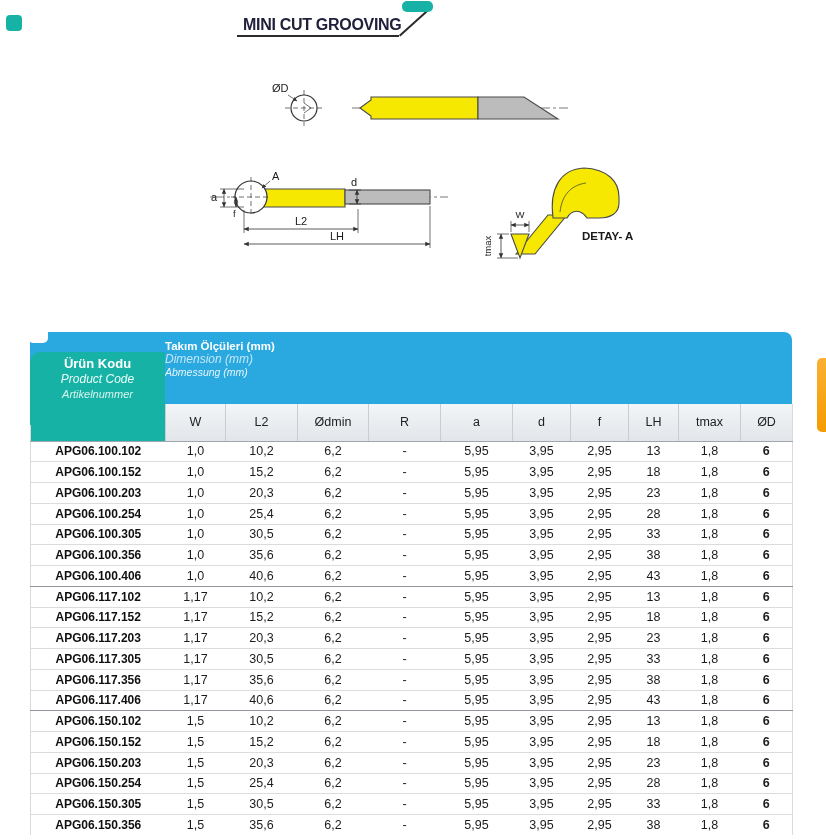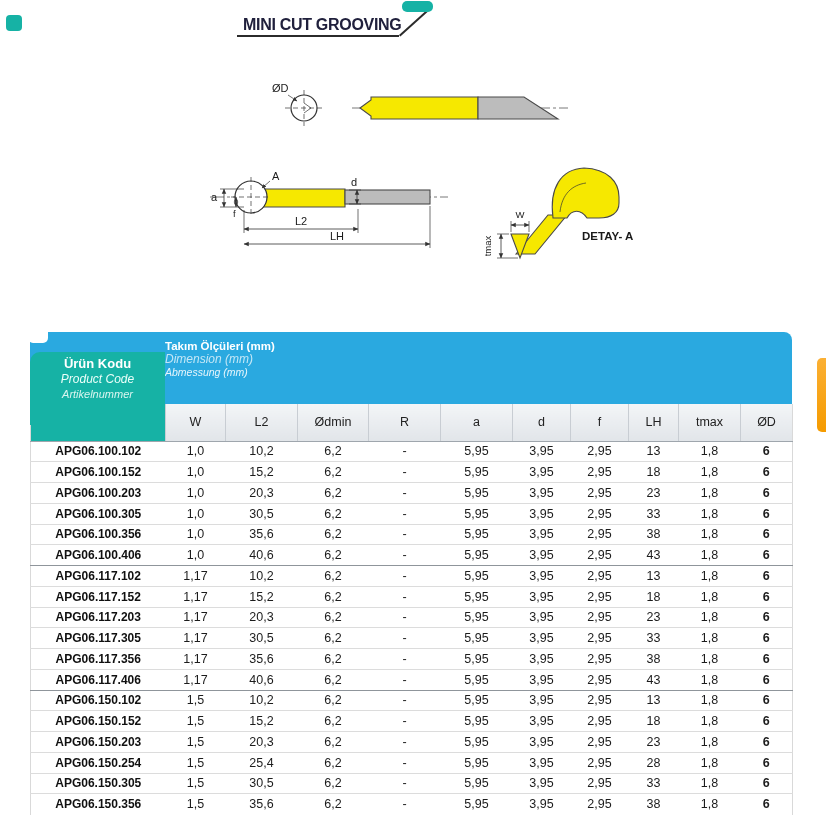--- a/index.html
+++ b/index.html
@@ -223,20 +223,33 @@
             <td>6,2</td>
             <td>-</td>
             <td>5,95</td>
             <td>3,95</td>
             <td>2,95</td>
             <td>23</td>
             <td>1,8</td>
             <td class="bold">6</td>
           </tr>
           <tr>
+            <td class="code">APG06.100.254</td>
+            <td>1,0</td>
+            <td>25,4</td>
+            <td>6,2</td>
+            <td>-</td>
+            <td>5,95</td>
+            <td>3,95</td>
+            <td>2,95</td>
+            <td>28</td>
+            <td>1,8</td>
+            <td class="bold">6</td>
+          </tr>
+          <tr>
             <td class="code">APG06.100.305</td>
             <td>1,0</td>
             <td>30,5</td>
             <td>6,2</td>
             <td>-</td>
             <td>5,95</td>
             <td>3,95</td>
             <td>2,95</td>
             <td>33</td>
             <td>1,8</td>

